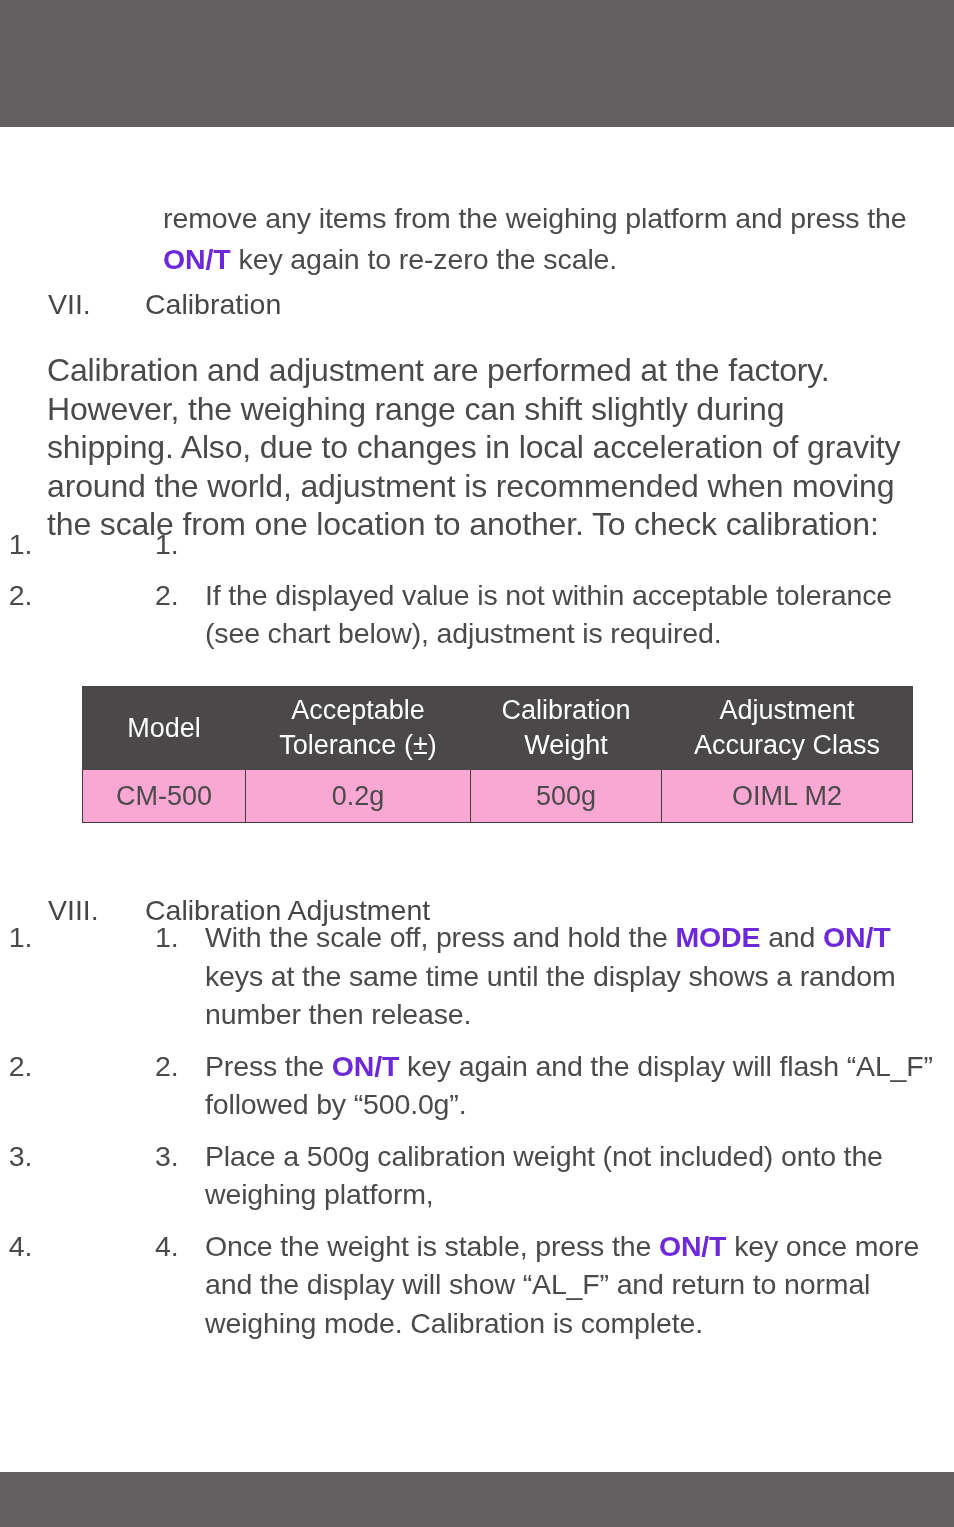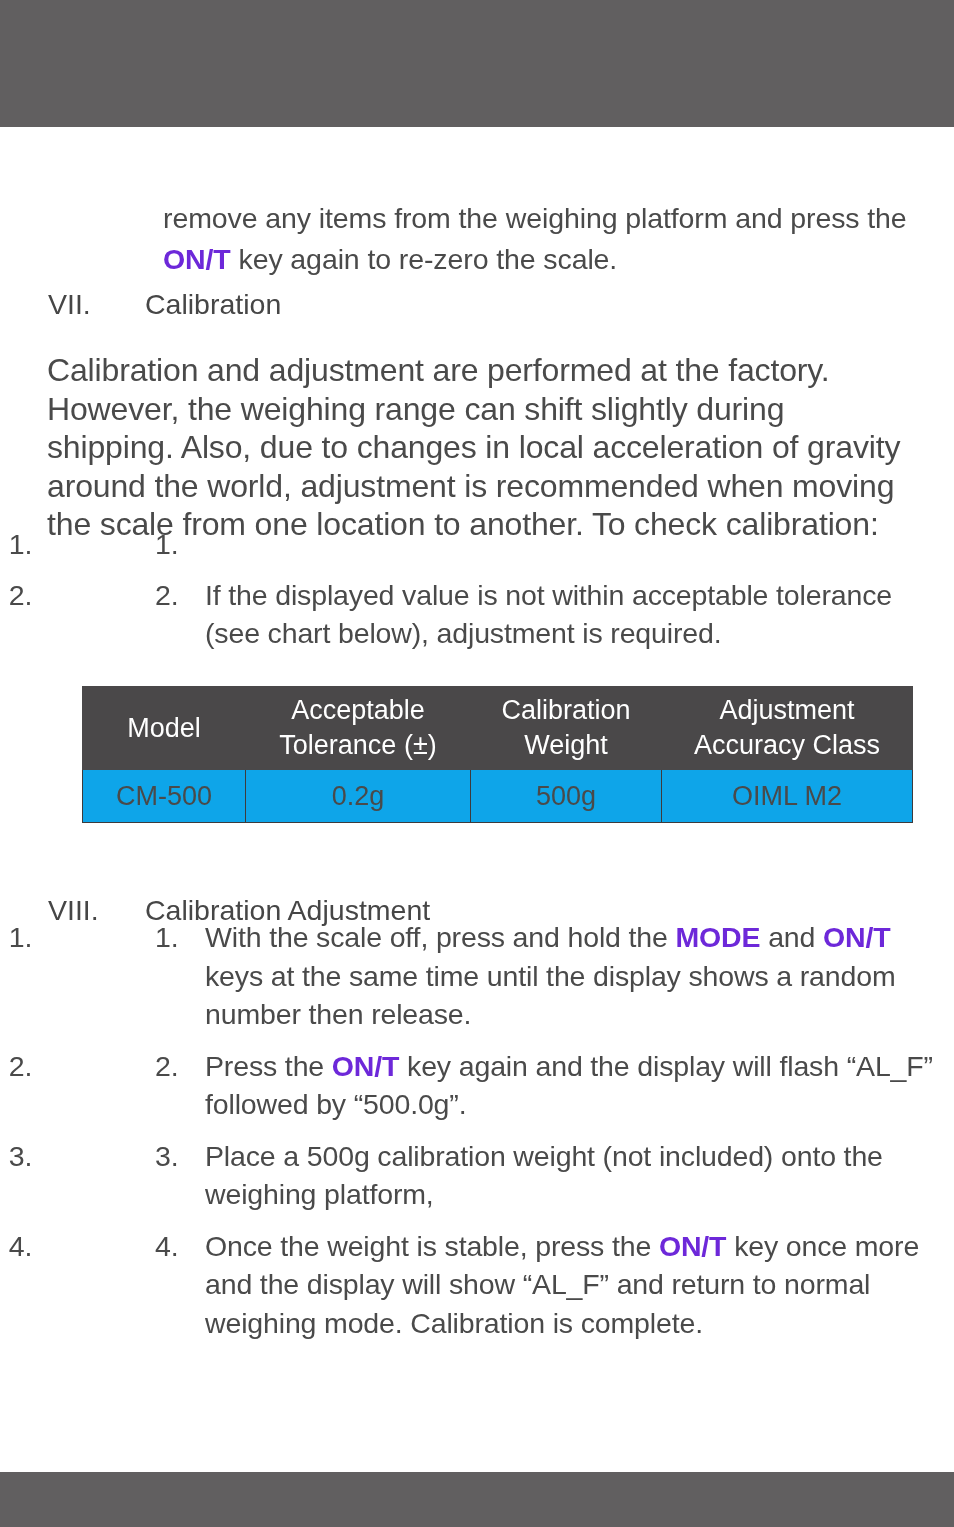--- a/index.html
+++ b/index.html
@@ -126,21 +126,21 @@
     vertical-align: middle;
     padding: 0;
   }
   .spec-table thead th {
     background: #4a4849;
     color: #ffffff;
     height: 82px;
     border: 1px solid #4a4849;
   }
   .spec-table tbody td {
-    background: #0ea5e9;
+    background: #f9a8d4;
     color: #4a4a4a;
     height: 52px;
     border: 1.6px solid #3d3b3c;
   }
   .col-model { width: 163px; }
   .col-tolerance { width: 225px; }
   .col-weight { width: 191px; }
   .col-accuracy { width: 251px; }
 </style>
 </head>

